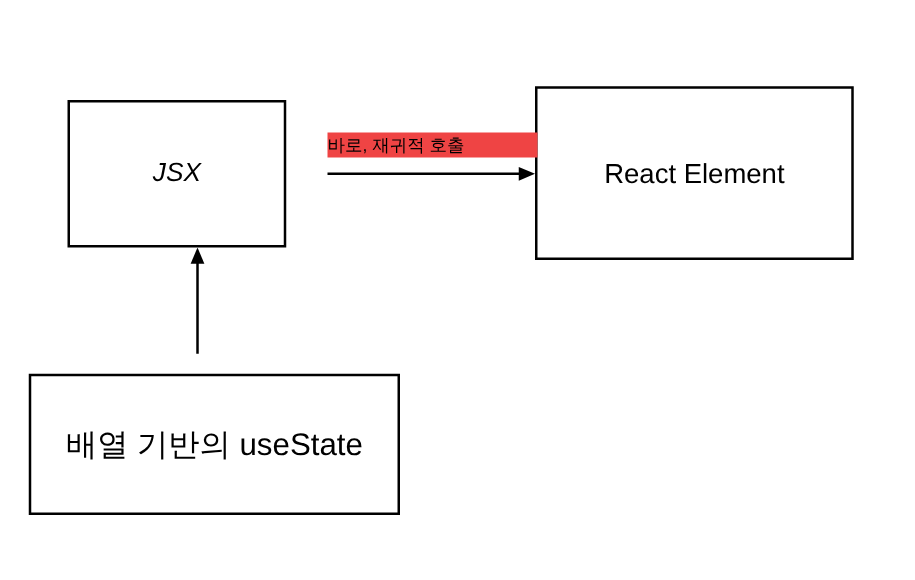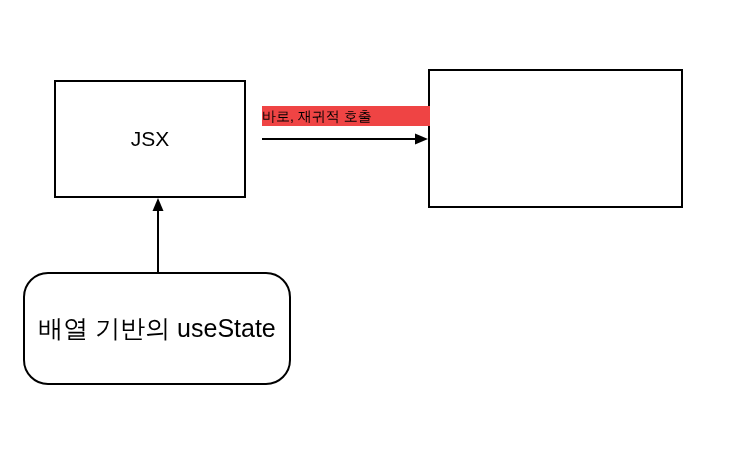--- a/index.html
+++ b/index.html
@@ -20,32 +20,32 @@
     border: 2px solid #000000;
     background: #ffffff;
     display: flex;
     flex-direction: column;
     align-items: center;
     justify-content: center;
     text-align: center;
     color: #000000;
   }
   .node-jsx {
-    left: 54px; top: 80px; width: 192px; height: 118px;
+    left: 54px; top: 80px; width: 175px; height: 118px;
     font-size: 21px;
+    font-style: italic;
   }
   .node-react-element {
     left: 428px; top: 69px; width: 255px; height: 139px;
     font-size: 22px;
     line-height: 31px;
   }
   .node-usestate {
-    left: 23px; top: 272px; width: 268px; height: 113px;
+    left: 23px; top: 299px; width: 297px; height: 113px;
     font-size: 25px;
-    border-radius: 25px;
   }
   .edge-label {
     position: absolute;
     left: 262px; top: 106px; width: 168px;
     font-size: 14px;
     line-height: 20px;
     color: #000000;
     background: #ef4444;
   }
   svg.edges {
@@ -71,20 +71,21 @@
       <line x1="158" y1="283" x2="158" y2="209" stroke="#000000" stroke-width="2"></line>
       <polygon points="158,198 152.5,211 163.5,211" fill="#000000"></polygon>
     </g>
   </svg>
 
   <div class="node node-jsx">
     <div>JSX</div>
   </div>
 
   <div class="node node-react-element">
+    <div>React Element</div>
   </div>
 
   <div class="node node-usestate">
     <div>배열 기반의 useState</div>
   </div>
 
   <div class="edge-label">바로, 재귀적 호출</div>
 
 </div>
 

